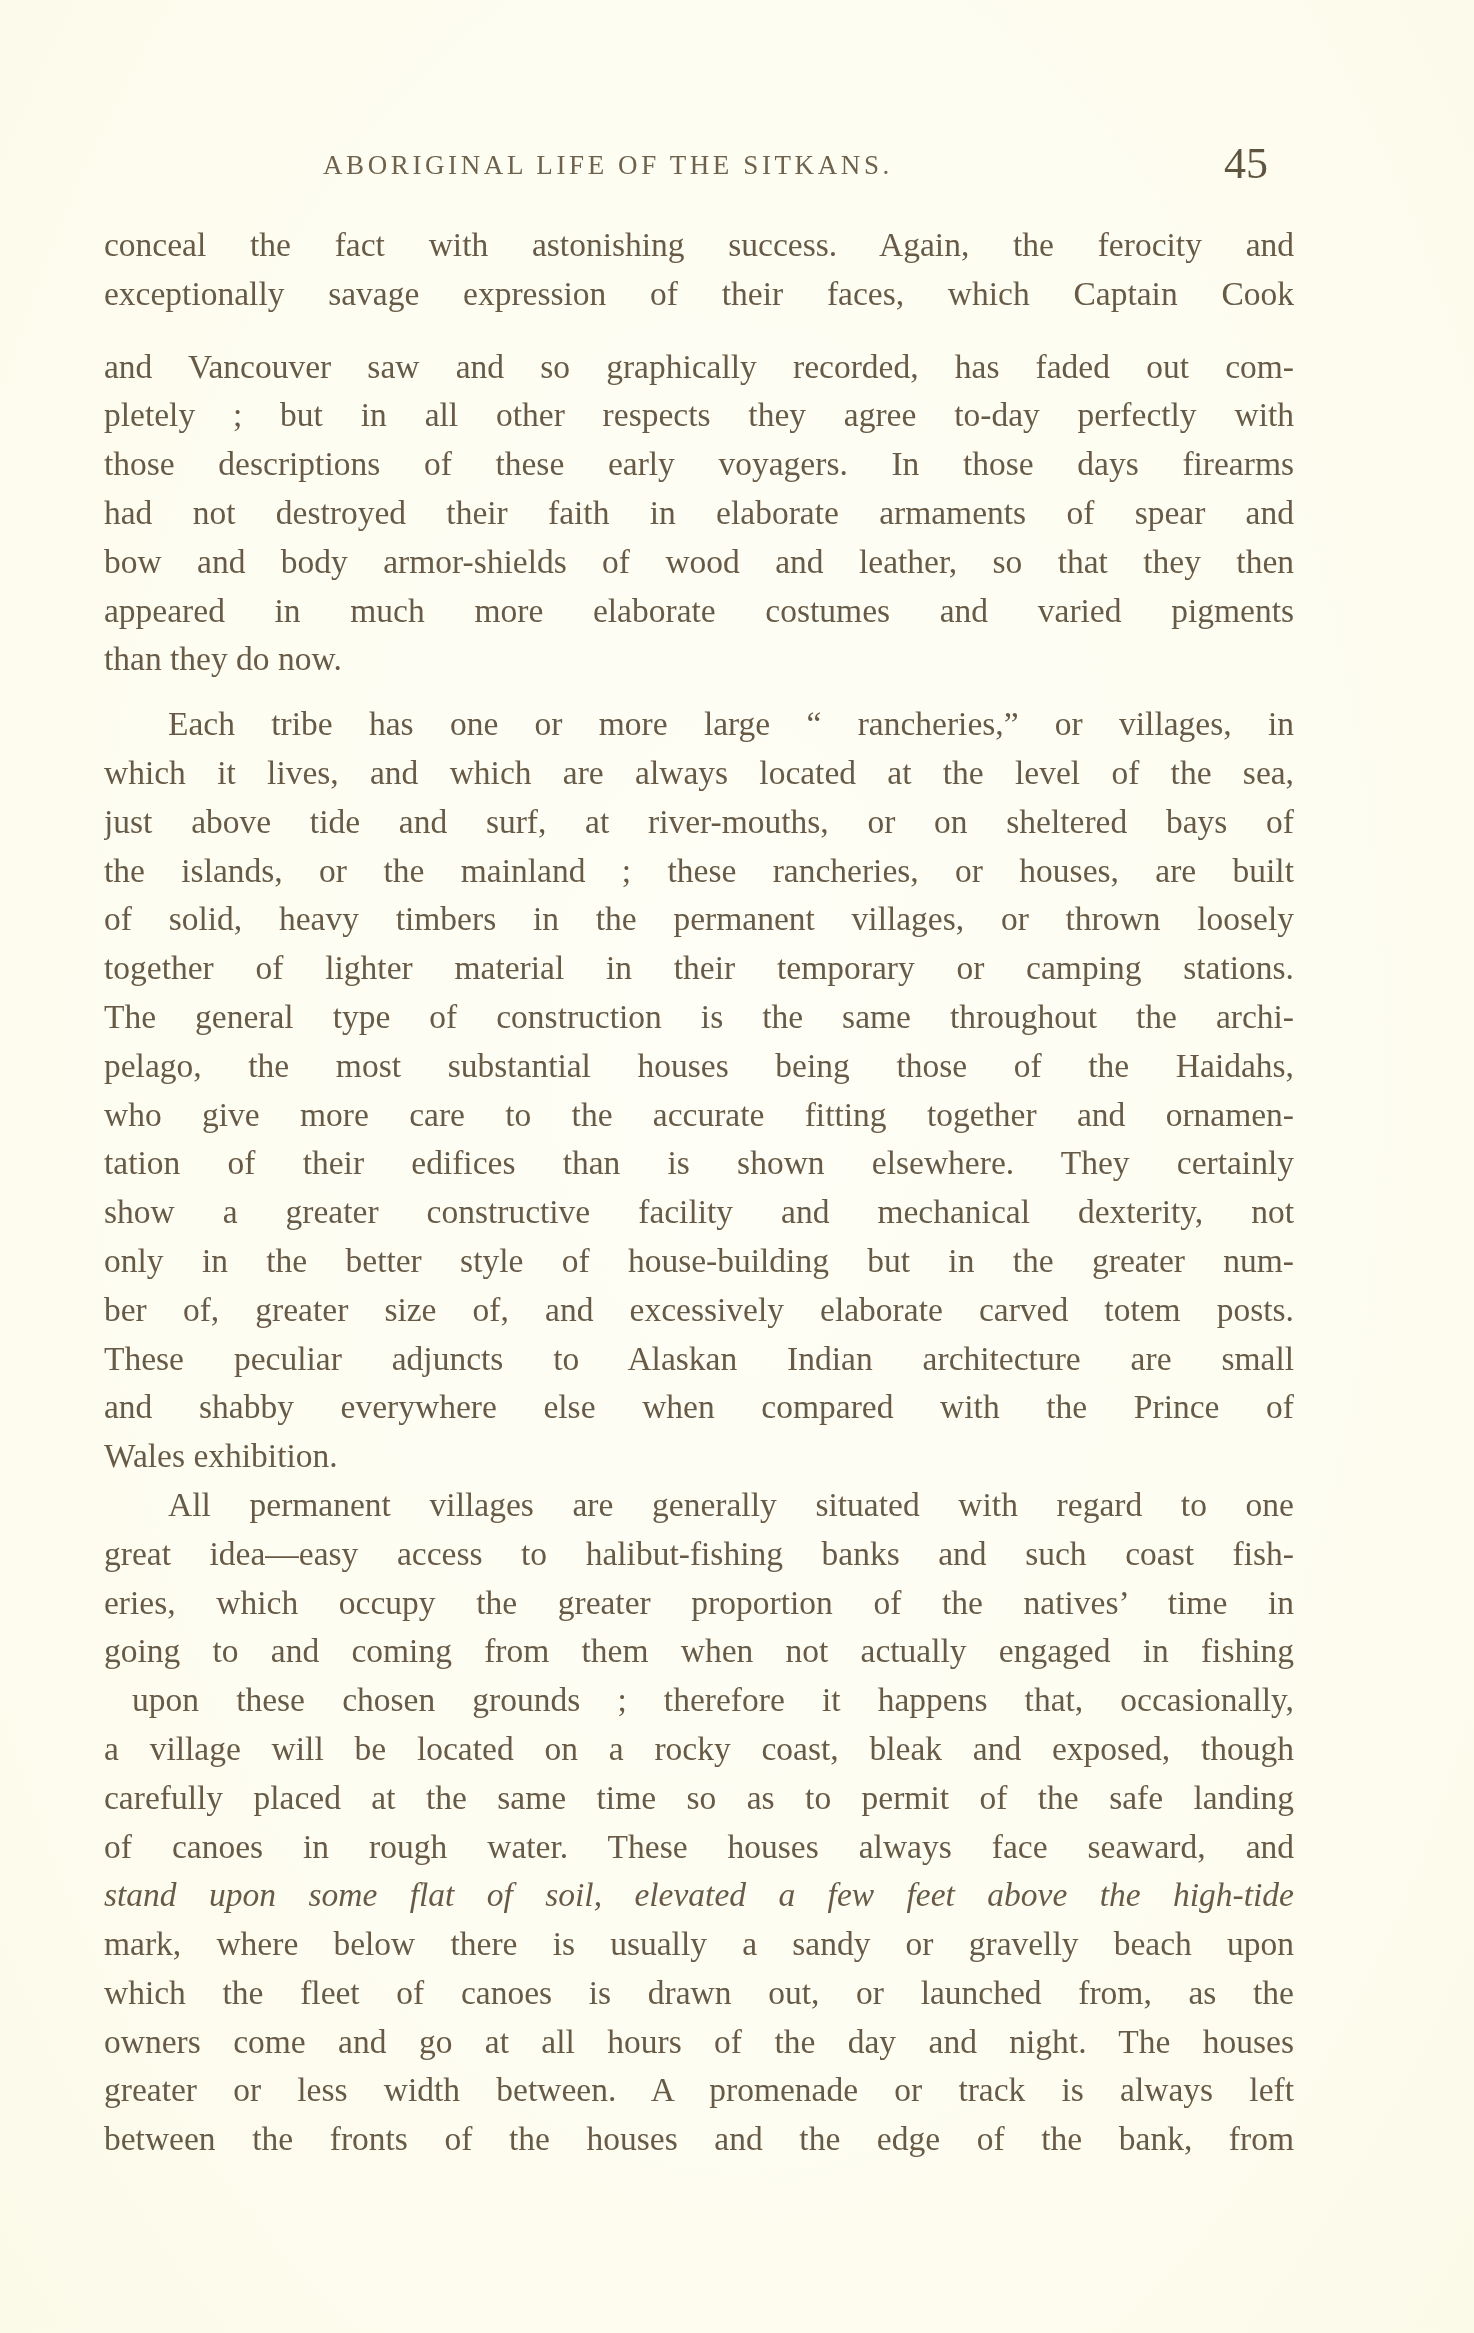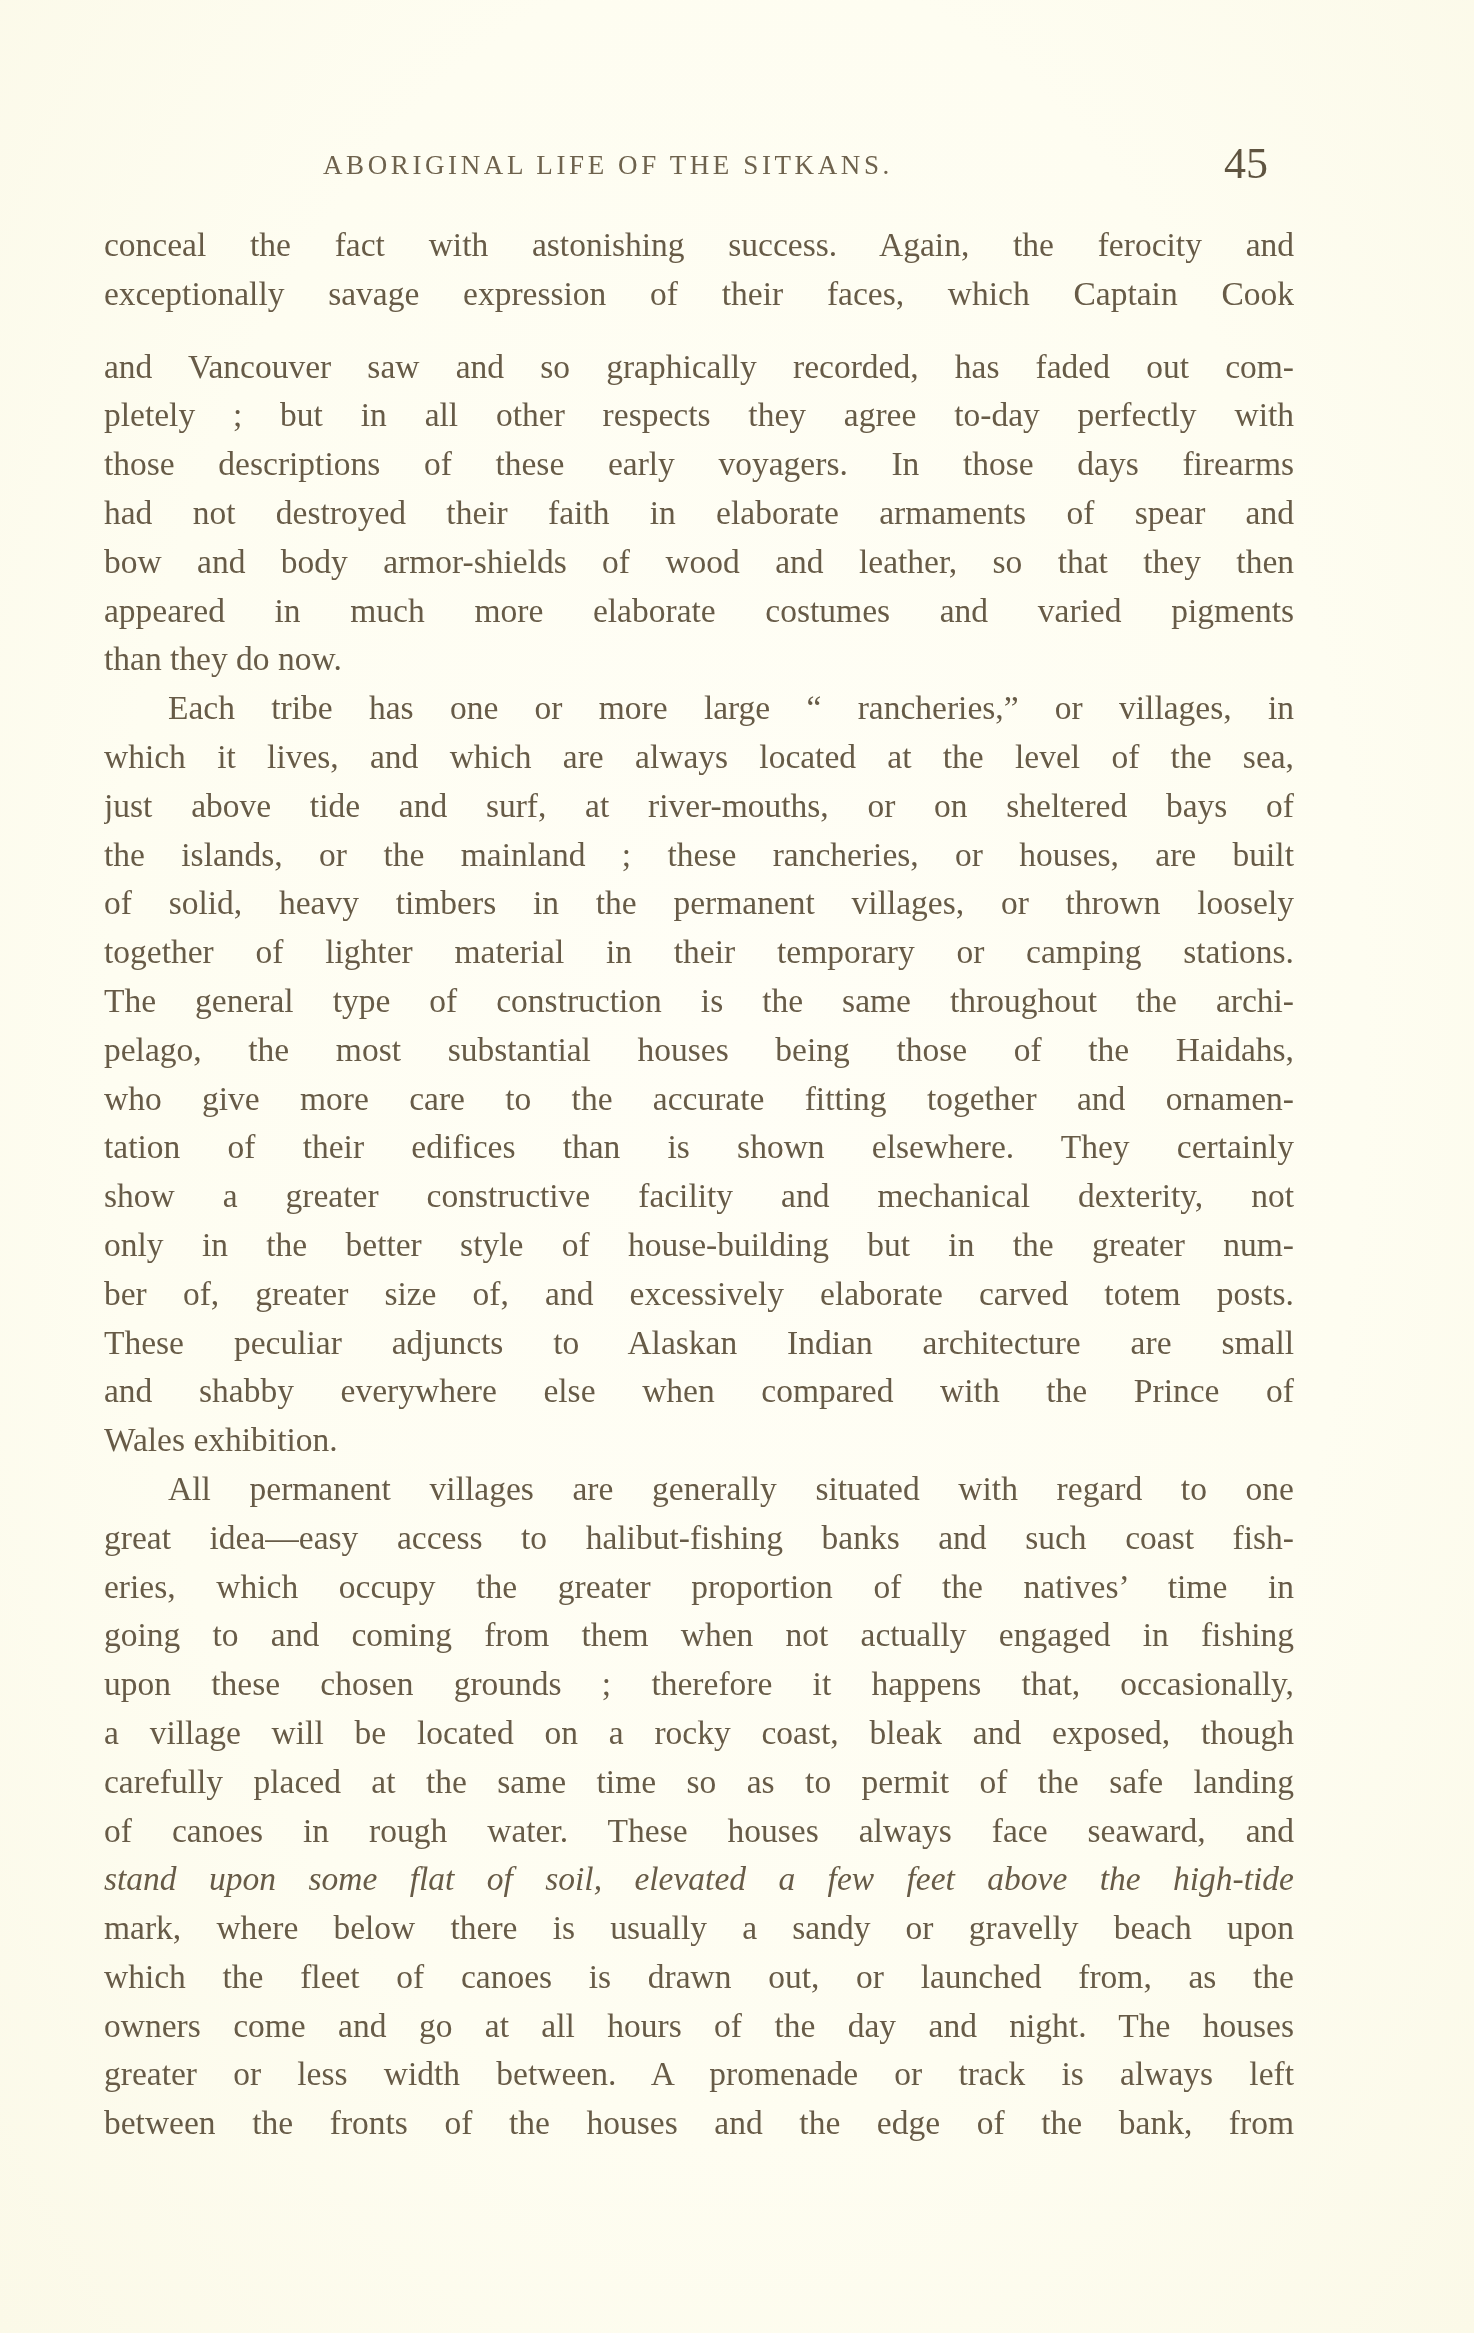--- a/index.html
+++ b/index.html
@@ -84,21 +84,21 @@
       <span class="line" style="white-space: normal; overflow: hidden; margin-top: 24px;">and Vancouver saw and so graphically recorded, has faded out com-</span>
       <span class="line" style="white-space: normal; overflow: hidden;">pletely ; but in all other respects they agree to-day perfectly with</span>
       <span class="line" style="white-space: normal; overflow: hidden;">those descriptions of these early voyagers.  In those days firearms</span>
       <span class="line" style="white-space: normal; overflow: hidden;">had not destroyed their faith in elaborate armaments of spear and</span>
       <span class="line" style="white-space: normal; overflow: hidden;">bow and body armor-shields of wood and leather, so that they then</span>
       <span class="line" style="white-space: normal; overflow: hidden;">appeared in much more elaborate costumes and varied pigments</span>
       <span class="line last" style="white-space: normal; overflow: hidden;">than they do now.</span>
     </div>
 
     <div class="paragraph">
-      <span class="line indent" style="white-space: normal; overflow: hidden;">Each tribe has one or more large “ rancheries,” or villages, in</span>
+      <span class="line indent" style="white-space: normal; overflow: hidden; margin-top: 16px;">Each tribe has one or more large “ rancheries,” or villages, in</span>
       <span class="line" style="white-space: normal; overflow: hidden;">which it lives, and which are always located at the level of the sea,</span>
       <span class="line" style="white-space: normal; overflow: hidden;">just above tide and surf, at river-mouths, or on sheltered bays of</span>
       <span class="line" style="white-space: normal; overflow: hidden;">the islands, or the mainland ; these rancheries, or houses, are built</span>
       <span class="line" style="white-space: normal; overflow: hidden;">of solid, heavy timbers in the permanent villages, or thrown loosely</span>
       <span class="line" style="white-space: normal; overflow: hidden;">together of lighter material in their temporary or camping stations.</span>
       <span class="line" style="white-space: normal; overflow: hidden;">The general type of construction is the same throughout the archi-</span>
       <span class="line" style="white-space: normal; overflow: hidden;">pelago, the most substantial houses being those of the Haidahs,</span>
       <span class="line" style="white-space: normal; overflow: hidden;">who give more care to the accurate fitting together and ornamen-</span>
       <span class="line" style="white-space: normal; overflow: hidden;">tation of their edifices than is shown elsewhere.  They certainly</span>
       <span class="line" style="white-space: normal; overflow: hidden;">show a greater constructive facility and mechanical dexterity, not</span>
@@ -107,21 +107,21 @@
       <span class="line" style="white-space: normal; overflow: hidden;">These peculiar adjuncts to Alaskan Indian architecture are small</span>
       <span class="line" style="white-space: normal; overflow: hidden;">and shabby everywhere else when compared with the Prince of</span>
       <span class="line last" style="white-space: normal; overflow: hidden;">Wales exhibition.</span>
     </div>
 
     <div class="paragraph">
       <span class="line indent" style="white-space: normal; overflow: hidden;">All permanent villages are generally situated with regard to one</span>
       <span class="line" style="white-space: normal; overflow: hidden;">great idea—easy access to halibut-fishing banks and such coast fish-</span>
       <span class="line" style="white-space: normal; overflow: hidden;">eries, which occupy the greater proportion of the natives’ time in</span>
       <span class="line" style="white-space: normal; overflow: hidden;">going to and coming from them when not actually engaged in fishing</span>
-      <span class="line" style="white-space: normal; overflow: hidden;">upon these chosen grounds ; therefore it happens that, occasionally,</span>
+      <span class="line" style="white-space: normal; overflow: hidden; margin-left: 28px;">upon these chosen grounds ; therefore it happens that, occasionally,</span>
       <span class="line" style="white-space: normal; overflow: hidden;">a village will be located on a rocky coast, bleak and exposed, though</span>
       <span class="line" style="white-space: normal; overflow: hidden;">carefully placed at the same time so as to permit of the safe landing</span>
       <span class="line" style="white-space: normal; overflow: hidden;">of canoes in rough water.  These houses always face seaward, and</span>
       <span class="line" style="white-space: normal; overflow: hidden; font-style: italic;">stand upon some flat of soil, elevated a few feet above the high-tide</span>
       <span class="line" style="white-space: normal; overflow: hidden;">mark, where below there is usually a sandy or gravelly beach upon</span>
       <span class="line" style="white-space: normal; overflow: hidden;">which the fleet of canoes is drawn out, or launched from, as the</span>
       <span class="line" style="white-space: normal; overflow: hidden;">owners come and go at all hours of the day and night.  The houses</span>
       <span class="line" style="white-space: normal; overflow: hidden;">greater or less width between.  A promenade or track is always left</span>
       <span class="line" style="white-space: normal; overflow: hidden;">between the fronts of the houses and the edge of the bank, from</span>
     </div>

